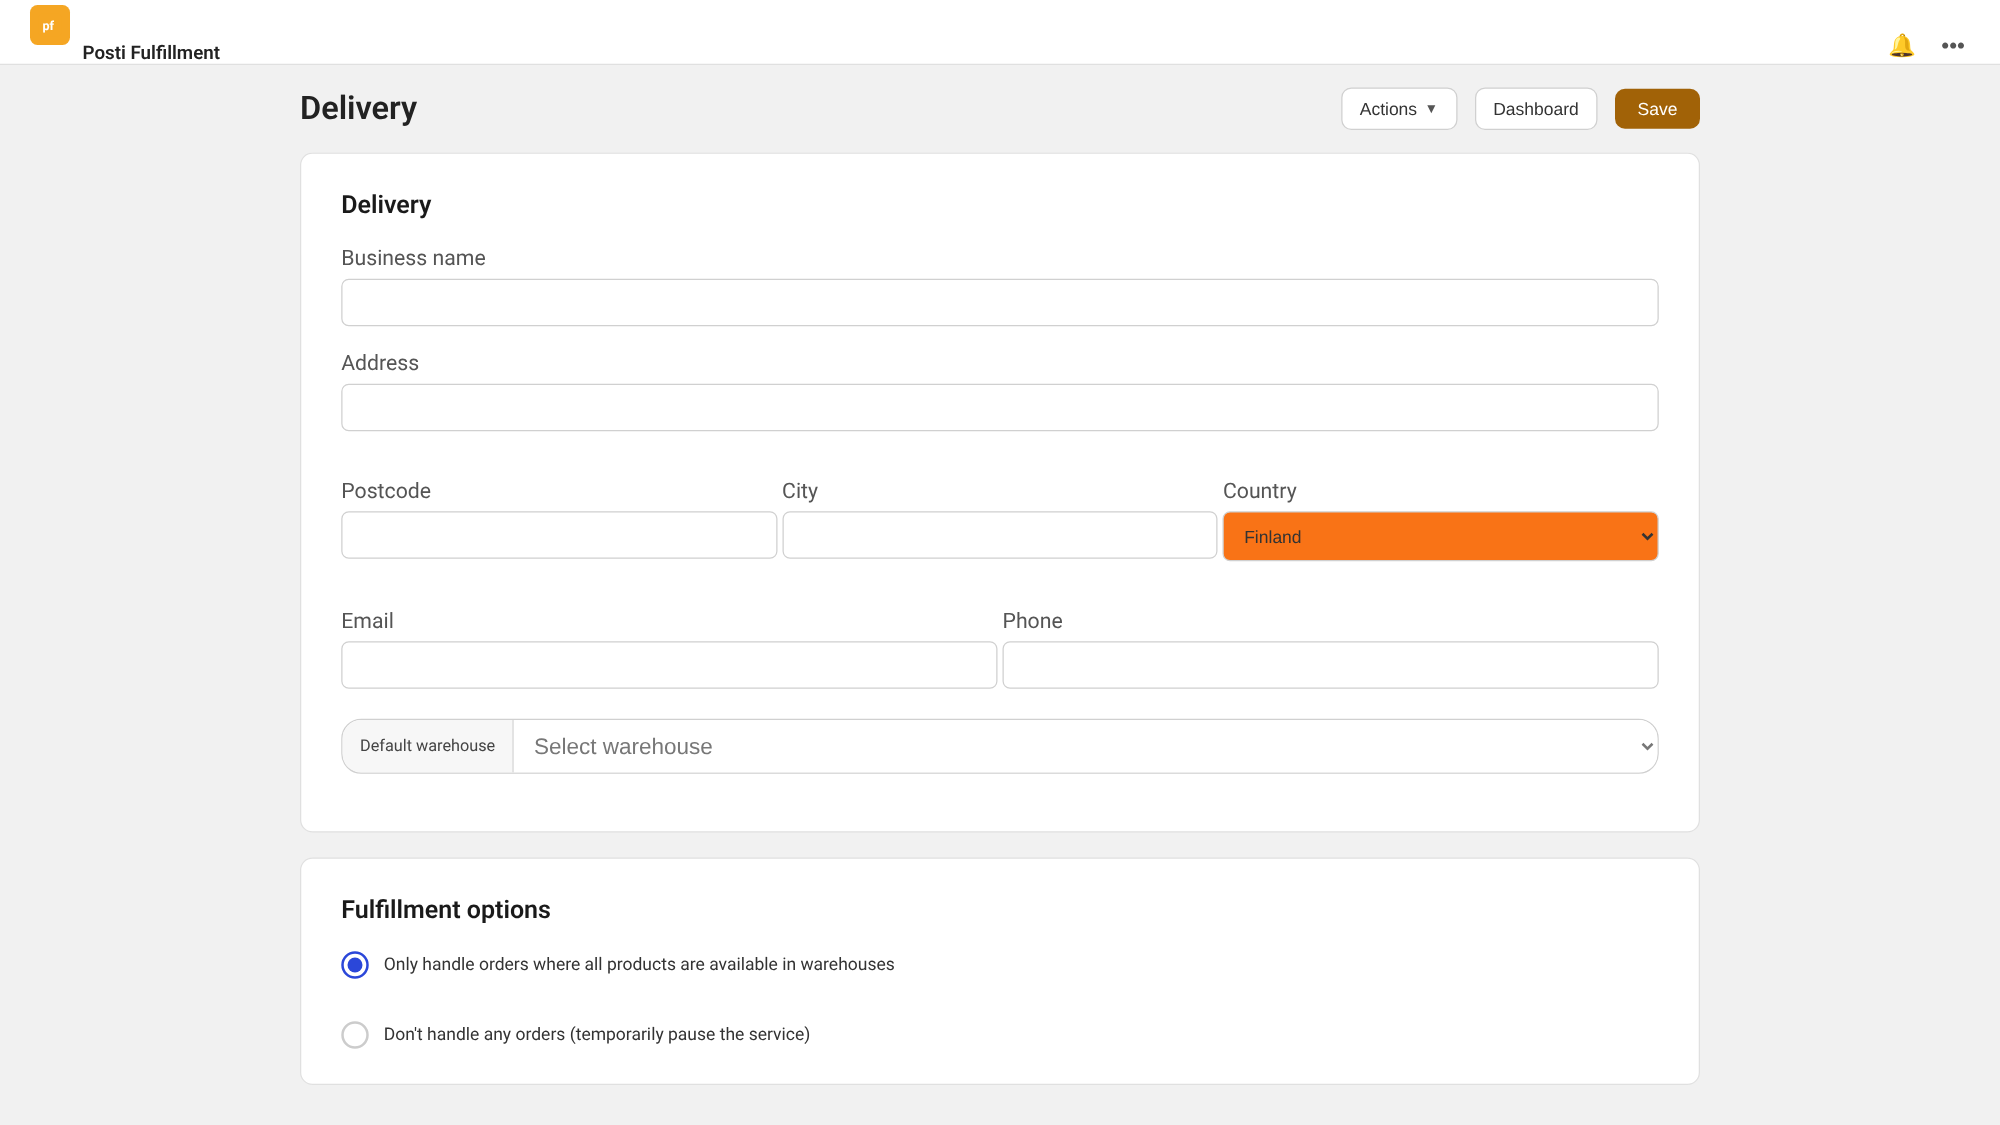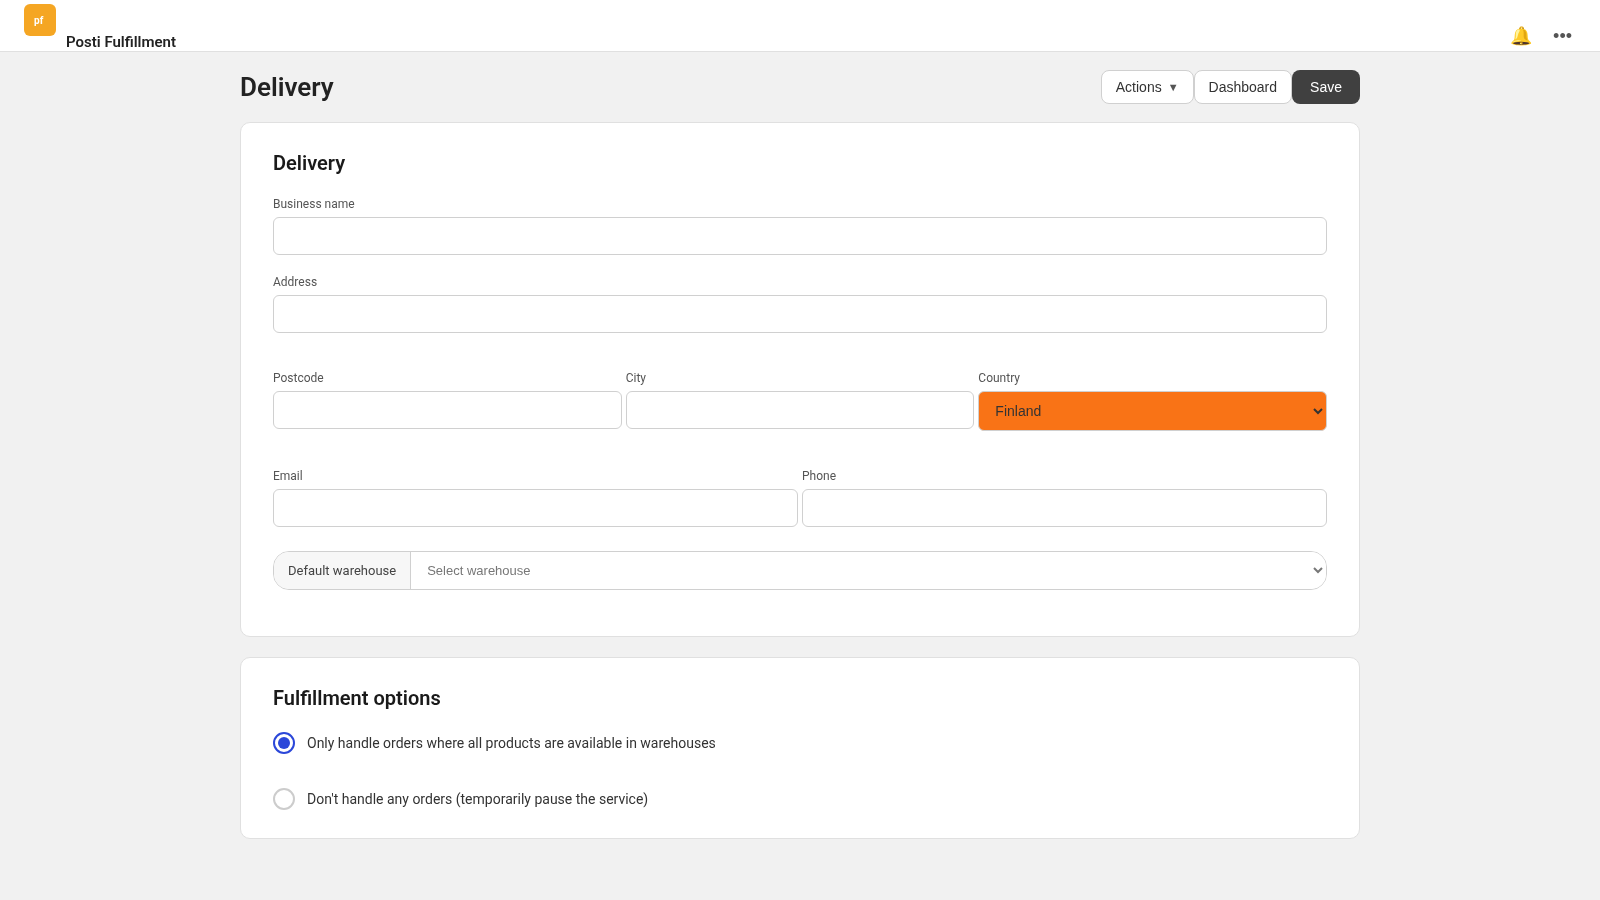--- a/index.html
+++ b/index.html
@@ -70,21 +70,22 @@
       align-items: center;
       justify-content: space-between;
     }
     .page-title {
       font-size: 26px;
       font-weight: 600;
       color: #222;
     }
     .header-actions {
       display: flex;
-      gap: 0;
+      align-items: center;
+      gap: 14px;
     }
     .btn-actions {
       background: #fff;
       border: 1px solid #d0d0d0;
       border-radius: 8px;
       padding: 8px 14px;
       font-size: 14px;
       cursor: pointer;
       color: #333;
       display: flex;
@@ -94,21 +95,21 @@
     .btn-dashboard {
       background: #fff;
       border: 1px solid #d0d0d0;
       border-radius: 8px;
       padding: 8px 14px;
       font-size: 14px;
       cursor: pointer;
       color: #333;
     }
     .btn-save {
-      background: #404040;
+      background: #a16207;
       color: #fff;
       border: none;
       border-radius: 8px;
       padding: 8px 18px;
       font-size: 14px;
       cursor: pointer;
       font-weight: 500;
     }
 
     
@@ -132,21 +133,21 @@
       color: #1a1a1a;
       margin-bottom: 22px;
     }
 
     
     .form-group {
       margin-bottom: 18px;
     }
     .form-label {
       display: block;
-      font-size: 12px;
+      font-size: 17px;
       color: #555;
       margin-bottom: 6px;
       margin-top: 20px;
     }
     .form-input {
       width: 100%;
       border: 1px solid #d0d0d0;
       border-radius: 6px;
       padding: 10px 12px;
       font-size: 14px;
@@ -191,21 +192,21 @@
       color: #444;
       border-right: 1px solid #d0d0d0;
       white-space: nowrap;
       display: flex;
       align-items: center;
     }
     .warehouse-select {
       flex: 1;
       border: none;
       padding: 10px 12px;
-      font-size: 13px;
+      font-size: 18px;
       color: #777;
       background: #fff;
       outline: none;
       appearance: auto;
     }
 
     
     .radio-group {
       display: flex;
       flex-direction: column;

